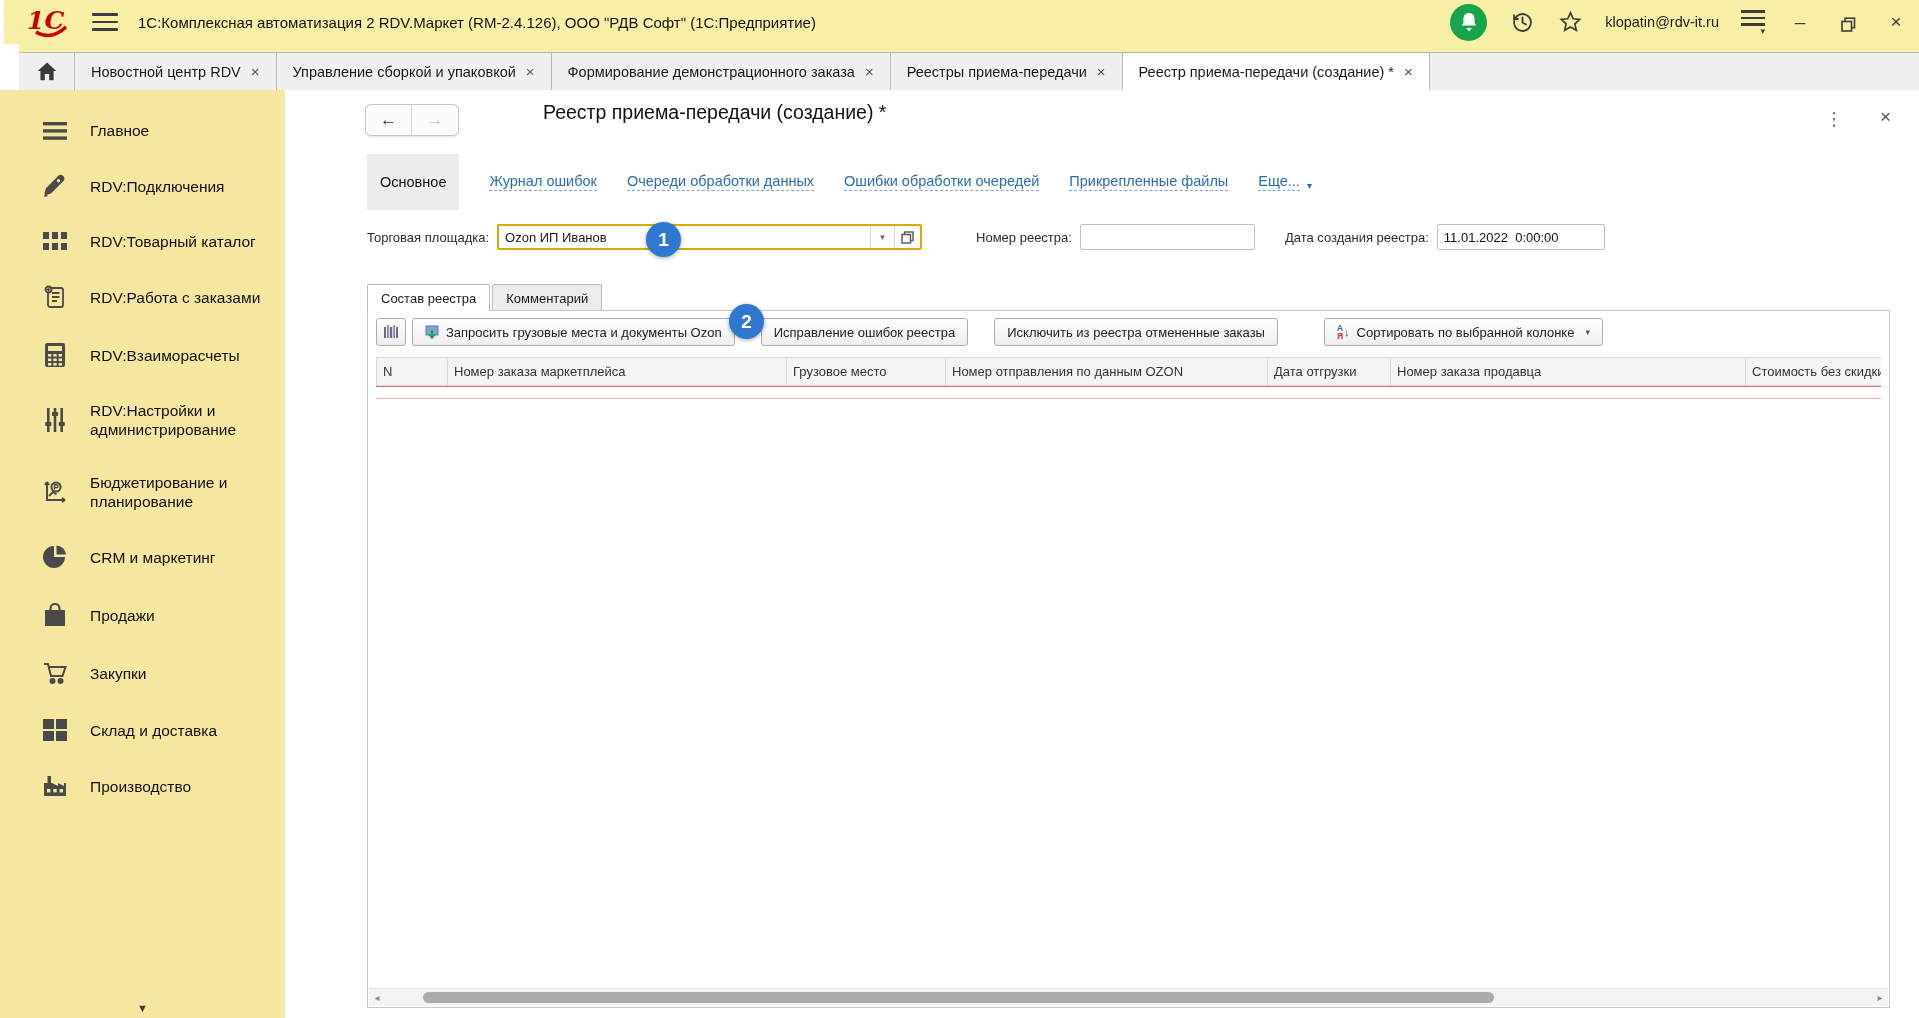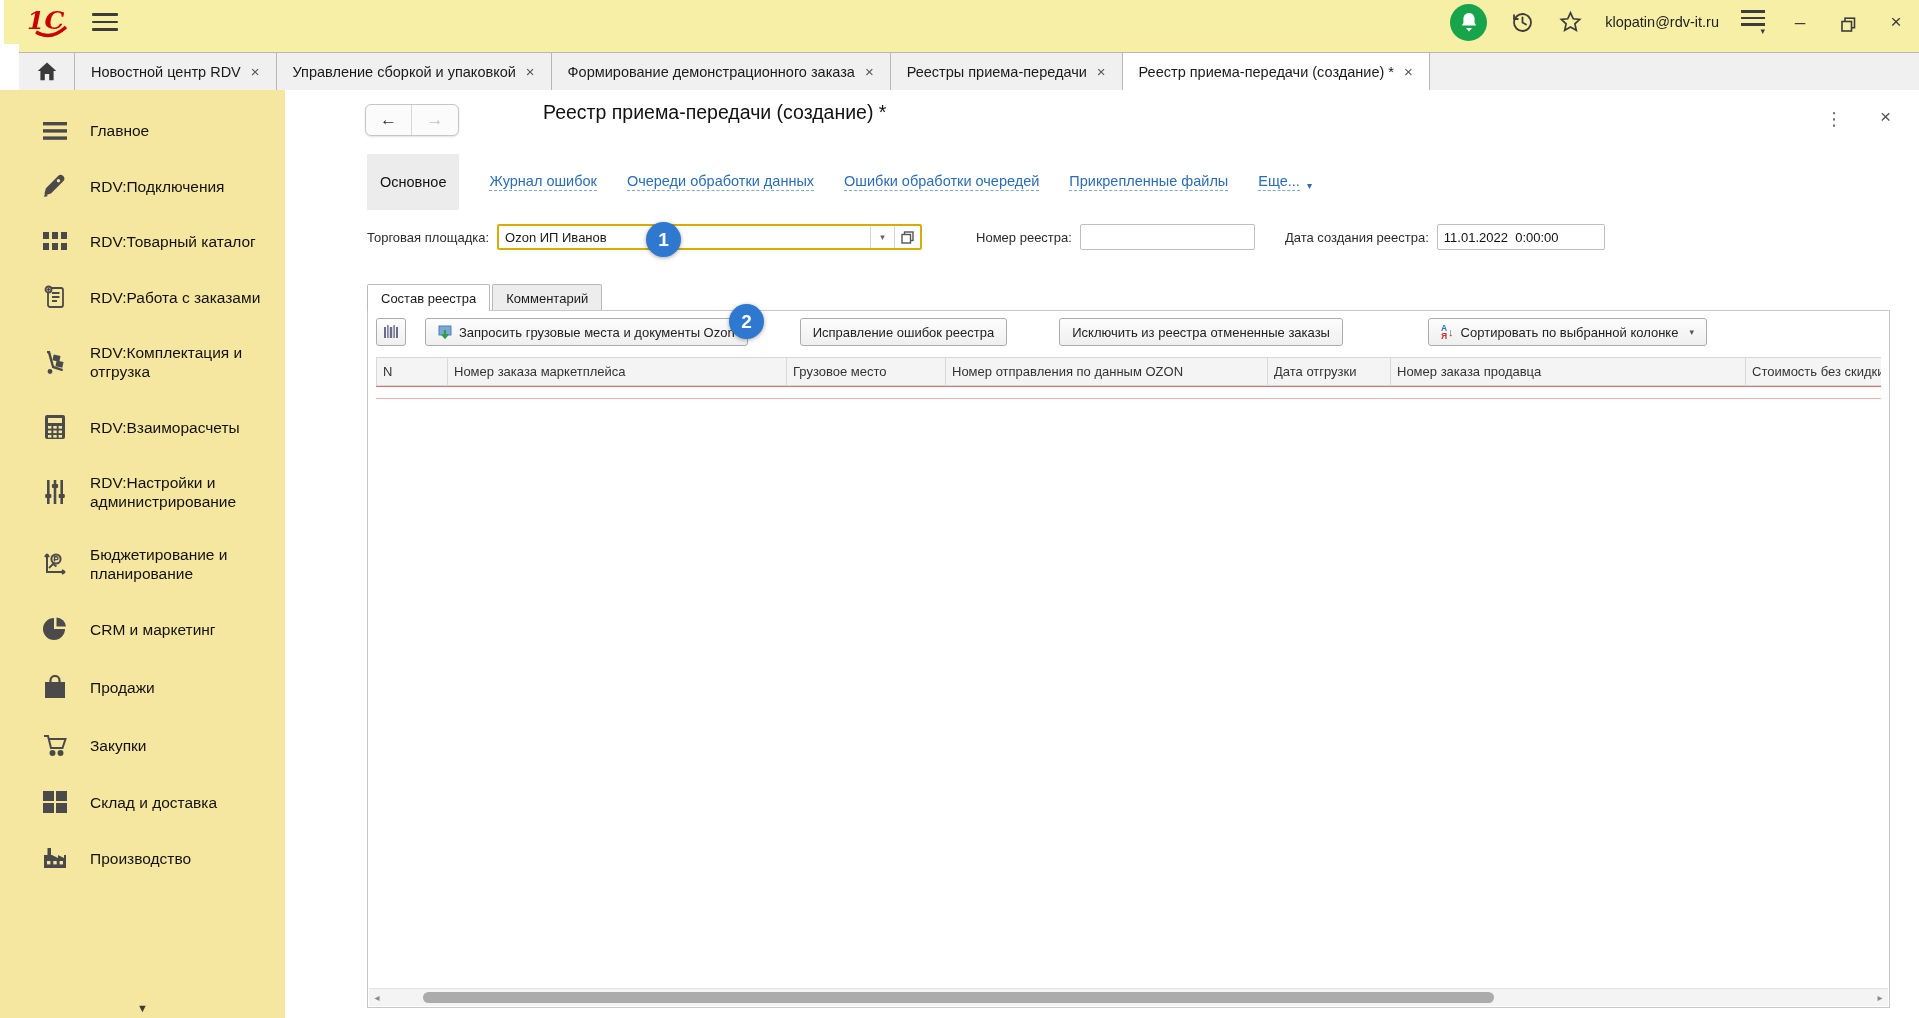--- a/index.html
+++ b/index.html
@@ -85,21 +85,21 @@
   }
   
   .groupbox { position:absolute; left:82px; top:192px; width:1523px; height:726px; }
   .gb-tabs { display:flex; height:29px; align-items:flex-end; }
   .gb-tab {
     padding:6px 13px 5px; font-size:13px; border:1px solid #B9B9B9; border-bottom:none;
     background:#EDEDED; margin-right:2px; cursor:pointer; border-radius:2px 2px 0 0;
   }
   .gb-tab.active { background:#fff; position:relative; z-index:2; }
   .gb-frame { position:absolute; top:28px; left:0; right:0; bottom:0; border:1px solid #C8C8C8; background:#fff; }
-  .toolbar { display:flex; align-items:flex-start; gap:19px; padding:7px 0 7px 8px; }
+  .toolbar { display:flex; align-items:flex-start; gap:6px; padding:7px 0 7px 8px; }
   .tbtn {
     display:flex; align-items:center; gap:7px; height:28px; padding:0 12px;
     background:linear-gradient(#FDFDFD,#EFEFEF); border:1px solid #ACACAC; border-radius:3px;
     font-size:13px; color:#222; cursor:pointer; white-space:nowrap;
   }
   .tbtn.iconic { width:30px; padding:0; justify-content:center; }
   .tbtn .caret { font-size:9px; color:#555; margin-left:4px; }
   .sort-glyph { display:flex; align-items:center; gap:1px; }
   .sort-glyph .ltrs { display:flex; flex-direction:column; font-size:8.5px; font-weight:bold; line-height:8px; }
   .sort-glyph .a { color:#2A6DB5; } .sort-glyph .ya { color:#C03030; }
@@ -135,20 +135,21 @@
   <div class="titlebar">
     <svg class="logo-1c" viewBox="0 0 44 34">
       <text x="1" y="24" font-family="DejaVu Serif, serif" font-size="25" font-weight="bold" font-style="italic" fill="#CC0000">1С</text>
       <path d="M10 27 q 15 9 30 -5" stroke="#CC0000" stroke-width="3.4" fill="none"></path>
     </svg>
     <div class="burger">
         <i></i>
         <i></i>
         <i></i>
       </div>
+    <div class="win-title">1С:Комплексная автоматизация 2 RDV.Маркет (RM-2.4.126), ООО "РДВ Софт"  (1С:Предприятие)</div>
     <div class="tb-right">
       <div class="bell-btn">
         <svg width="20" height="21" viewBox="0 0 20 21">
           <path d="M10 1 C6.6 1 4.4 3.6 4.4 7 L4.4 11 L2.8 13.4 L17.2 13.4 L15.6 11 L15.6 7 C15.6 3.6 13.4 1 10 1 Z" fill="#fff"></path>
           <path d="M7 16 L13 16 L10 19.4 Z" fill="#fff"></path>
         </svg>
       </div>
       <div class="tb-ic">
         <svg width="24" height="24" viewBox="0 0 24 24" fill="none" stroke="#3c3c3c" stroke-width="1.8">
           <circle cx="12.5" cy="12.5" r="8.5"></circle>
@@ -249,31 +250,20 @@
     <div class="side-item">
       <span class="ic">
         <svg width="22" height="24" viewBox="0 0 22 24" fill="none" stroke="#4a4a4a" stroke-width="1.8">
           <rect x="4" y="3" width="15" height="19" rx="2"></rect>
           <path d="M8 8 L15.5 8 M8 12 L15.5 12 M8 16 L13 16"></path>
           <circle cx="4.5" cy="4.5" r="3" fill="#F6E7A0"></circle>
           <path d="M2.5 4.5 L6.5 4.5 M4.5 2.5 L4.5 6.5" stroke-width="1.4"></path>
         </svg>
       </span>
       <span class="lbl">RDV:Работа с заказами</span>
-    </div>
-    <div class="side-item">
-      <span class="ic">
-        <svg width="24" height="24" viewBox="0 0 24 24" fill="#4a4a4a">
-          <path d="M4 1 L7 1 L11 16 L20 19 L19.4 21.2 L9.2 18 L5 3.2 L4 3.2 Z"></path>
-          <rect x="10" y="5" width="7" height="6" transform="rotate(12 13 8)"></rect>
-          <rect x="13" y="11" width="7" height="6" transform="rotate(12 16 14)"></rect>
-          <circle cx="7" cy="21.5" r="2.4"></circle>
-        </svg>
-      </span>
-      <span class="lbl">RDV:Комплектация и отгрузка</span>
     </div>
     <div class="side-item">
       <span class="ic">
         <svg width="20" height="24" viewBox="0 0 20 24" fill="#4a4a4a">
           <rect x="0" y="0" width="20" height="24" rx="2"></rect>
           <rect x="3" y="3" width="14" height="5" fill="#F6E7A0"></rect>
           <g fill="#F6E7A0">
             <rect x="3" y="11" width="3.4" height="2.6"></rect>
               <rect x="8.3" y="11" width="3.4" height="2.6"></rect>
               <rect x="13.6" y="11" width="3.4" height="2.6"></rect>

